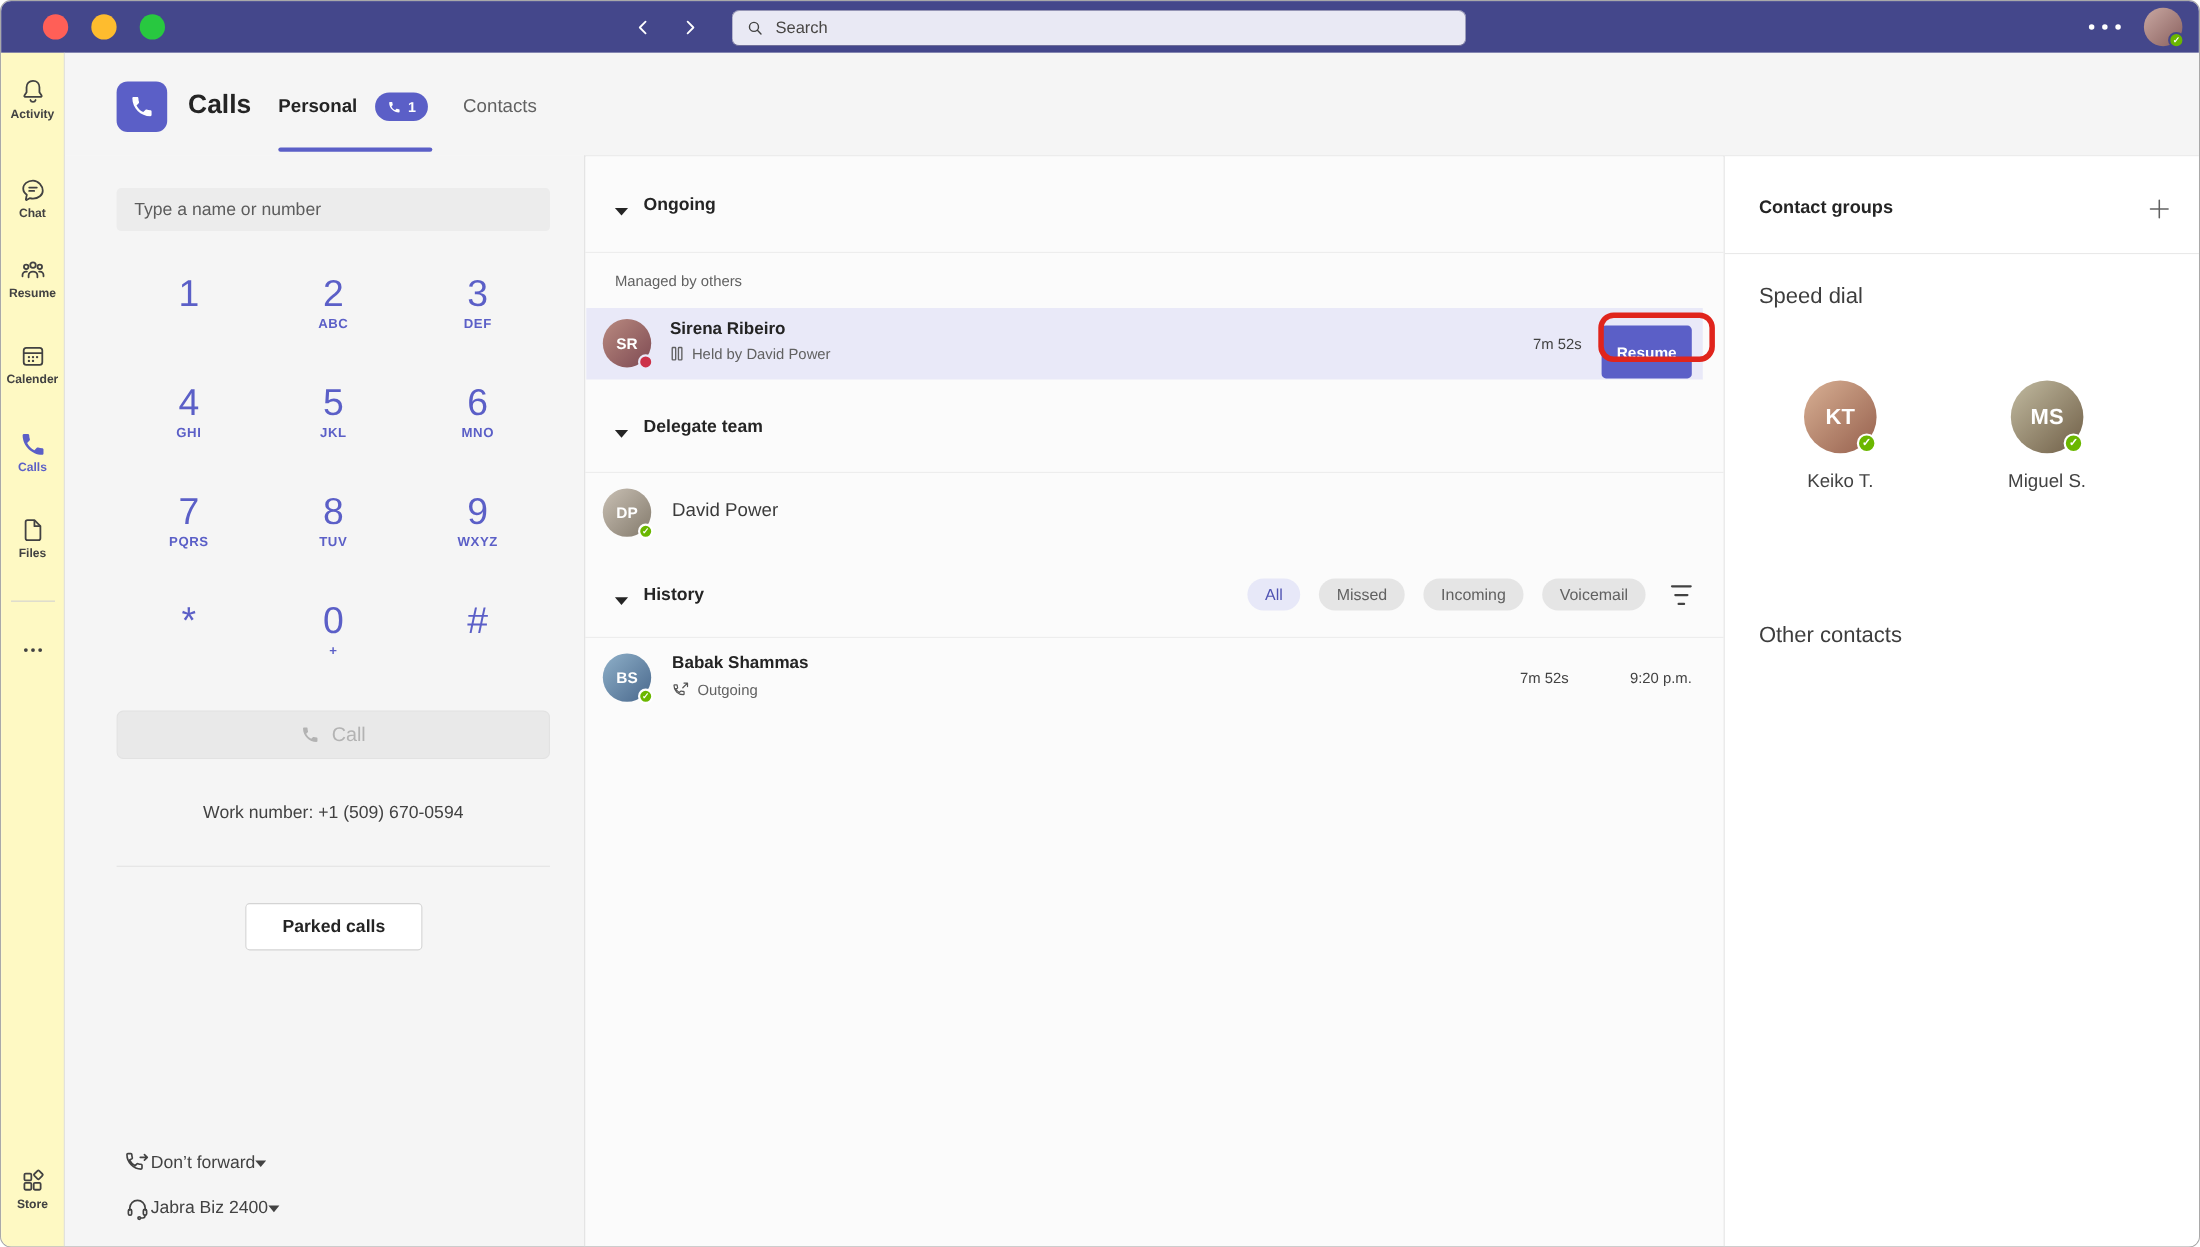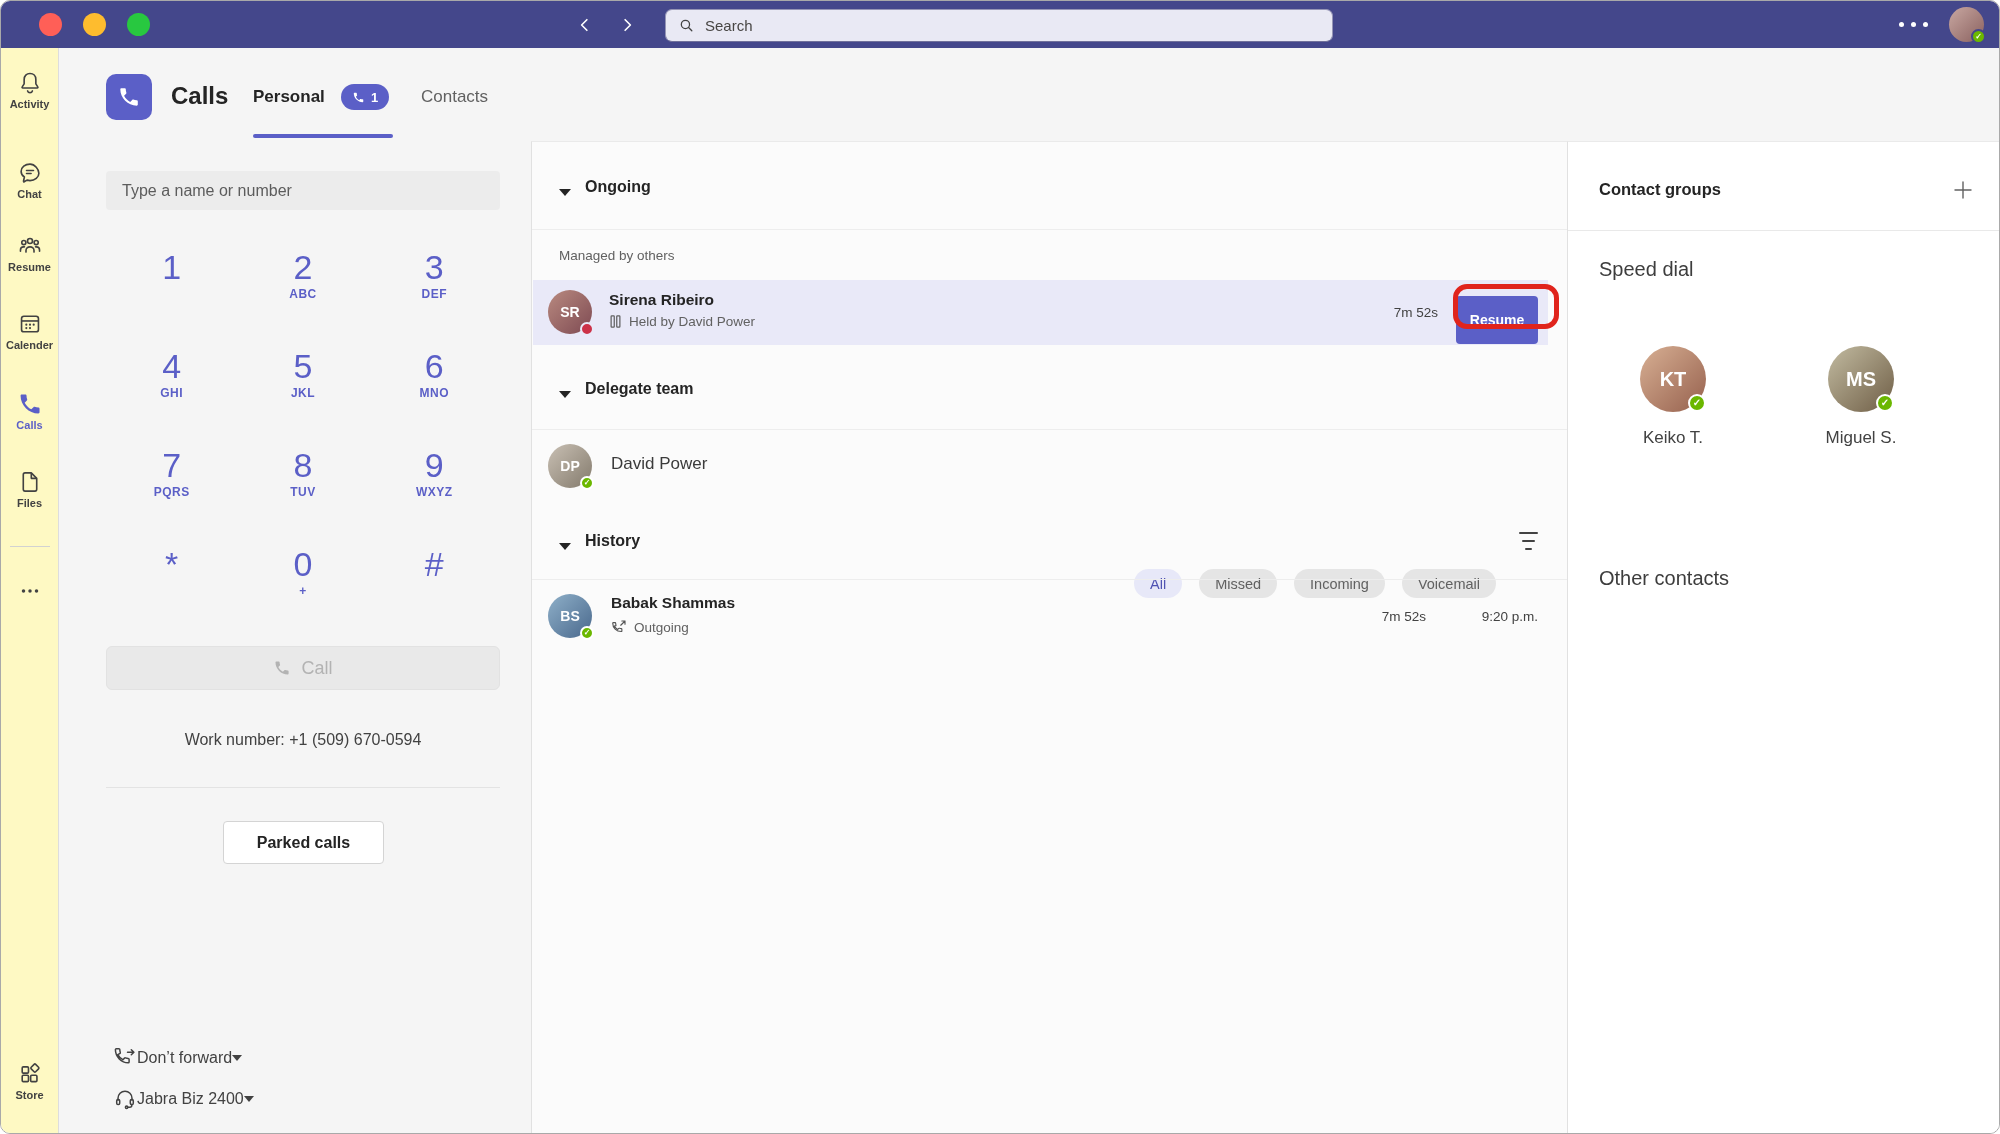--- a/index.html
+++ b/index.html
@@ -83,21 +83,21 @@
   .presence.red { background:#CC3148; }
   .p-sm { width:14px; height:14px; right:-2px; bottom:-2px; border:2px solid #fff; font-size:8px; line-height:10px; font-weight:700; }
   .name { font-weight:700; font-size:15.5px; color:#242424; position:absolute; }
   .subline { position:absolute; display:flex; align-items:center; gap:7px; color:#616161; font-size:13.5px; }
   .dur { position:absolute; font-size:13.5px; color:#424242; }
   .resume-btn { position:absolute; right:10px; top:16px; width:82px; height:48px; background:#5B5FC7; color:#fff;
                 border:none; border-radius:4px; font:600 14px "Liberation Sans",sans-serif; }
   .highlight-ring { position:absolute; right:-11px; top:4px; width:106px; height:45px; border:5px solid #E0241C; border-radius:14px; z-index:3; }
 
   .person-row { position:absolute; left:1px; width:1015px; height:72px; }
-  .pills { position:absolute; top:384px; right:71px; display:flex; gap:17px;margin-top:43px; }
+  .pills { position:absolute; top:384px; right:71px; display:flex; gap:17px; }
   .pill { height:29px; border-radius:15px; padding:0 16px; display:flex; align-items:center; font-size:14.5px;
           background:#e5e5e5; color:#616161; }
   .pill.active { background:#E7E8F8; color:#4F52B2; }
   .filter-btn { position:absolute; right:29px; top:390px; width:20px; height:18px; display:flex; flex-direction:column;
                 align-items:center; justify-content:space-between; }
   .filter-btn i { height:2px; background:#424242; border-radius:1px; display:block; }
 
   
   .right-panel { position:absolute; left:1567px; top:140px; width:433px; height:994px; background:#FFFFFF; border-top:1px solid #EAEAEA; }
   .cg-head { position:absolute; left:31px; top:38px; font-size:16.5px; font-weight:700; color:#242424; }

